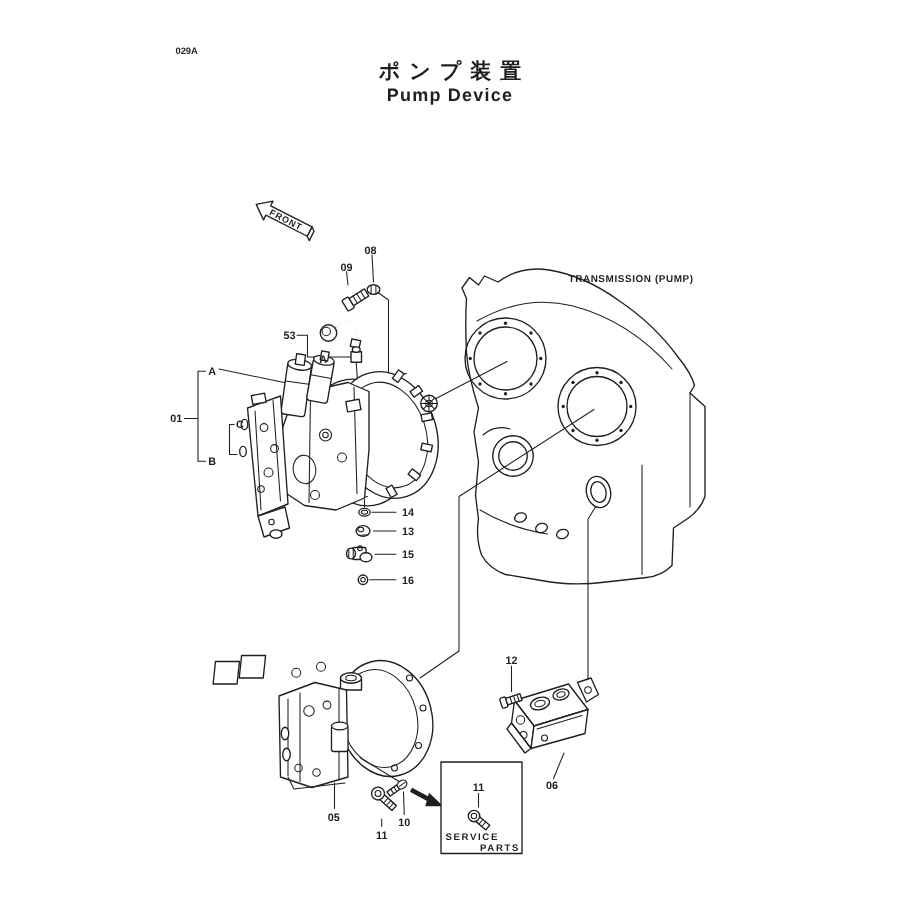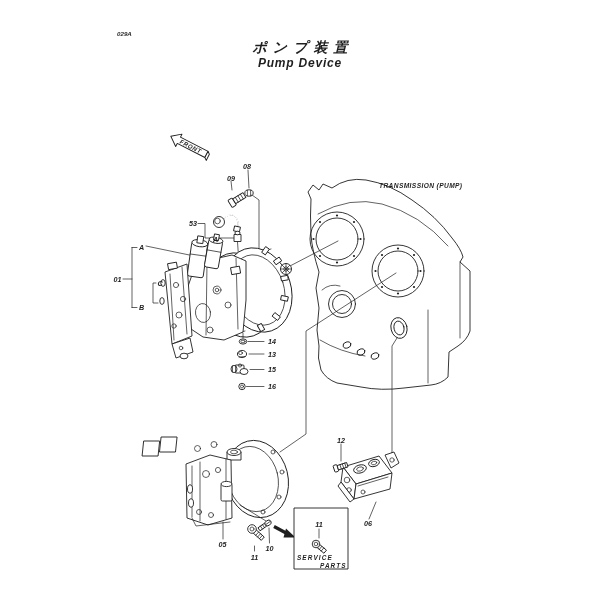--- a/index.html
+++ b/index.html
@@ -1,17 +1,17 @@
 <!DOCTYPE html>
 <html style="--ink: #1f1f1f; --paper: #ffffff;"><head>
 <meta charset="utf-8">
 <style>
   html,body{margin:0;padding:0;background:#fff;}
   body{width:600px;height:600px;overflow:hidden;font-family:"Liberation Sans",sans-serif;}
-  #stage{position:relative;width:600px;height:600px;background:var(--paper,#fff);font-style:italic;}
+  #stage{position:relative;width:600px;height:600px;background:var(--paper,#fff);}
   svg{display:block}
   .ln{stroke:var(--ink,#1f1f1f);fill:none;stroke-width:.9;stroke-linecap:round;stroke-linejoin:round}
   .lnT{stroke:var(--ink,#1f1f1f);fill:none;stroke-width:.7;stroke-linecap:round;stroke-linejoin:round}
   .fw{fill:#fff;stroke:var(--ink,#1f1f1f);stroke-width:.9;stroke-linejoin:round}
   .fk{fill:var(--ink,#1f1f1f);stroke:none}
   text{fill:var(--ink,#1f1f1f);font-family:"Liberation Sans",sans-serif}
   .lbl{font-size:7.2px;font-weight:bold}
   .tiny{font-size:6.2px;font-weight:bold}
   .cap{font-size:6.6px;font-weight:bold;letter-spacing:.4px}
   .ttl-jp{font-size:14px;font-weight:bold;letter-spacing:6px}

